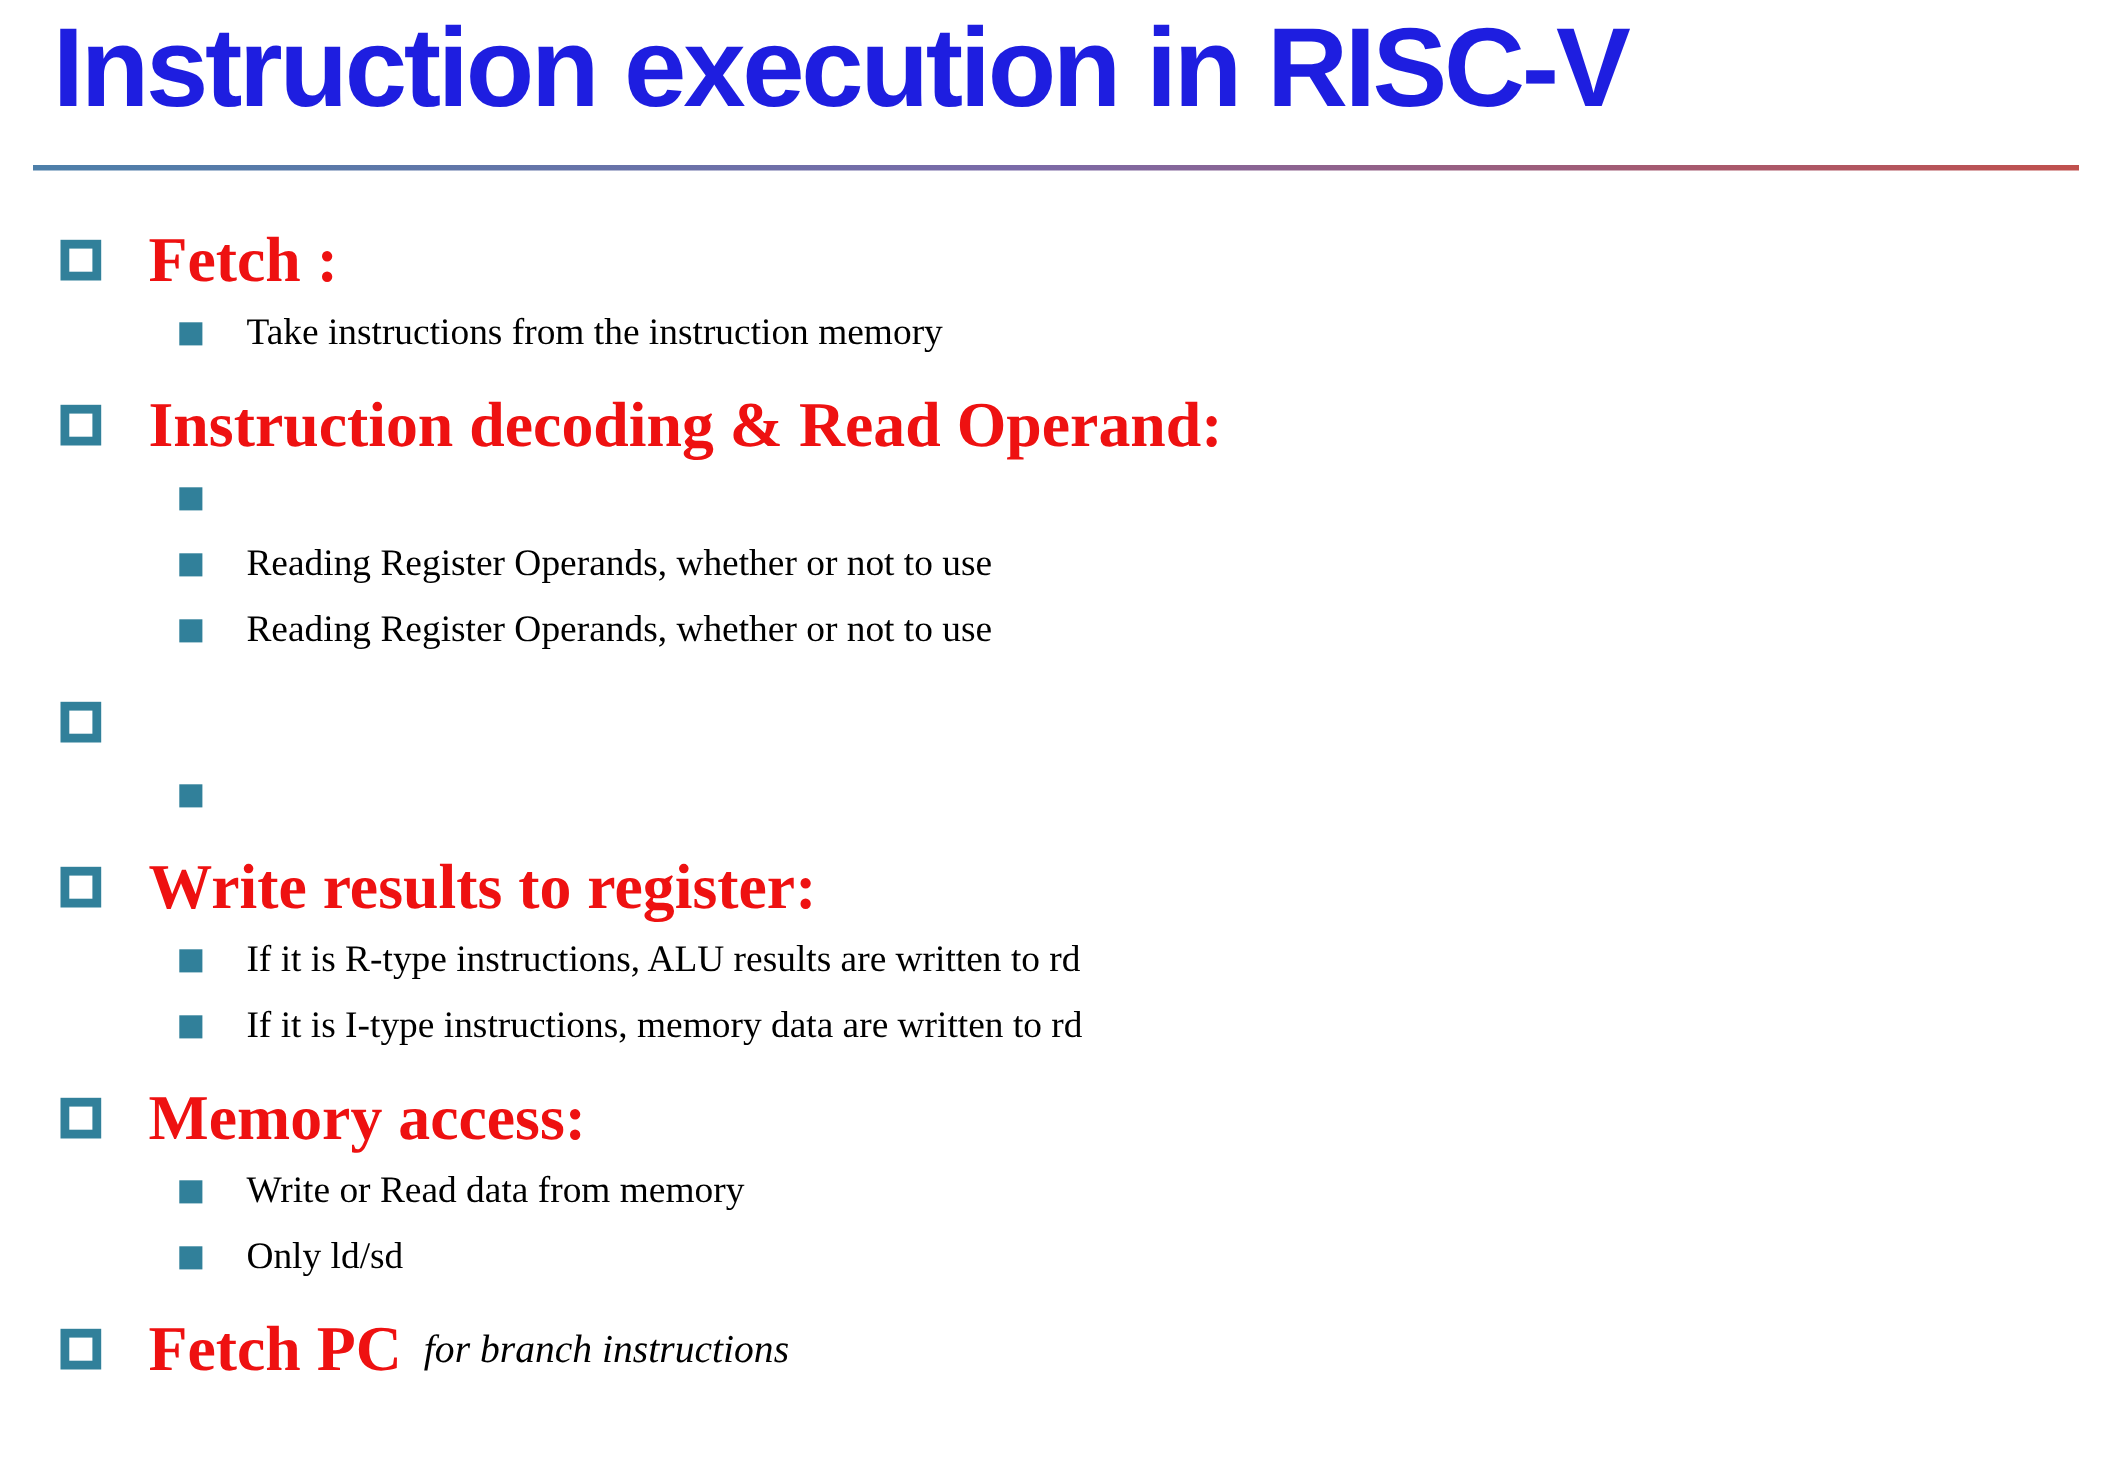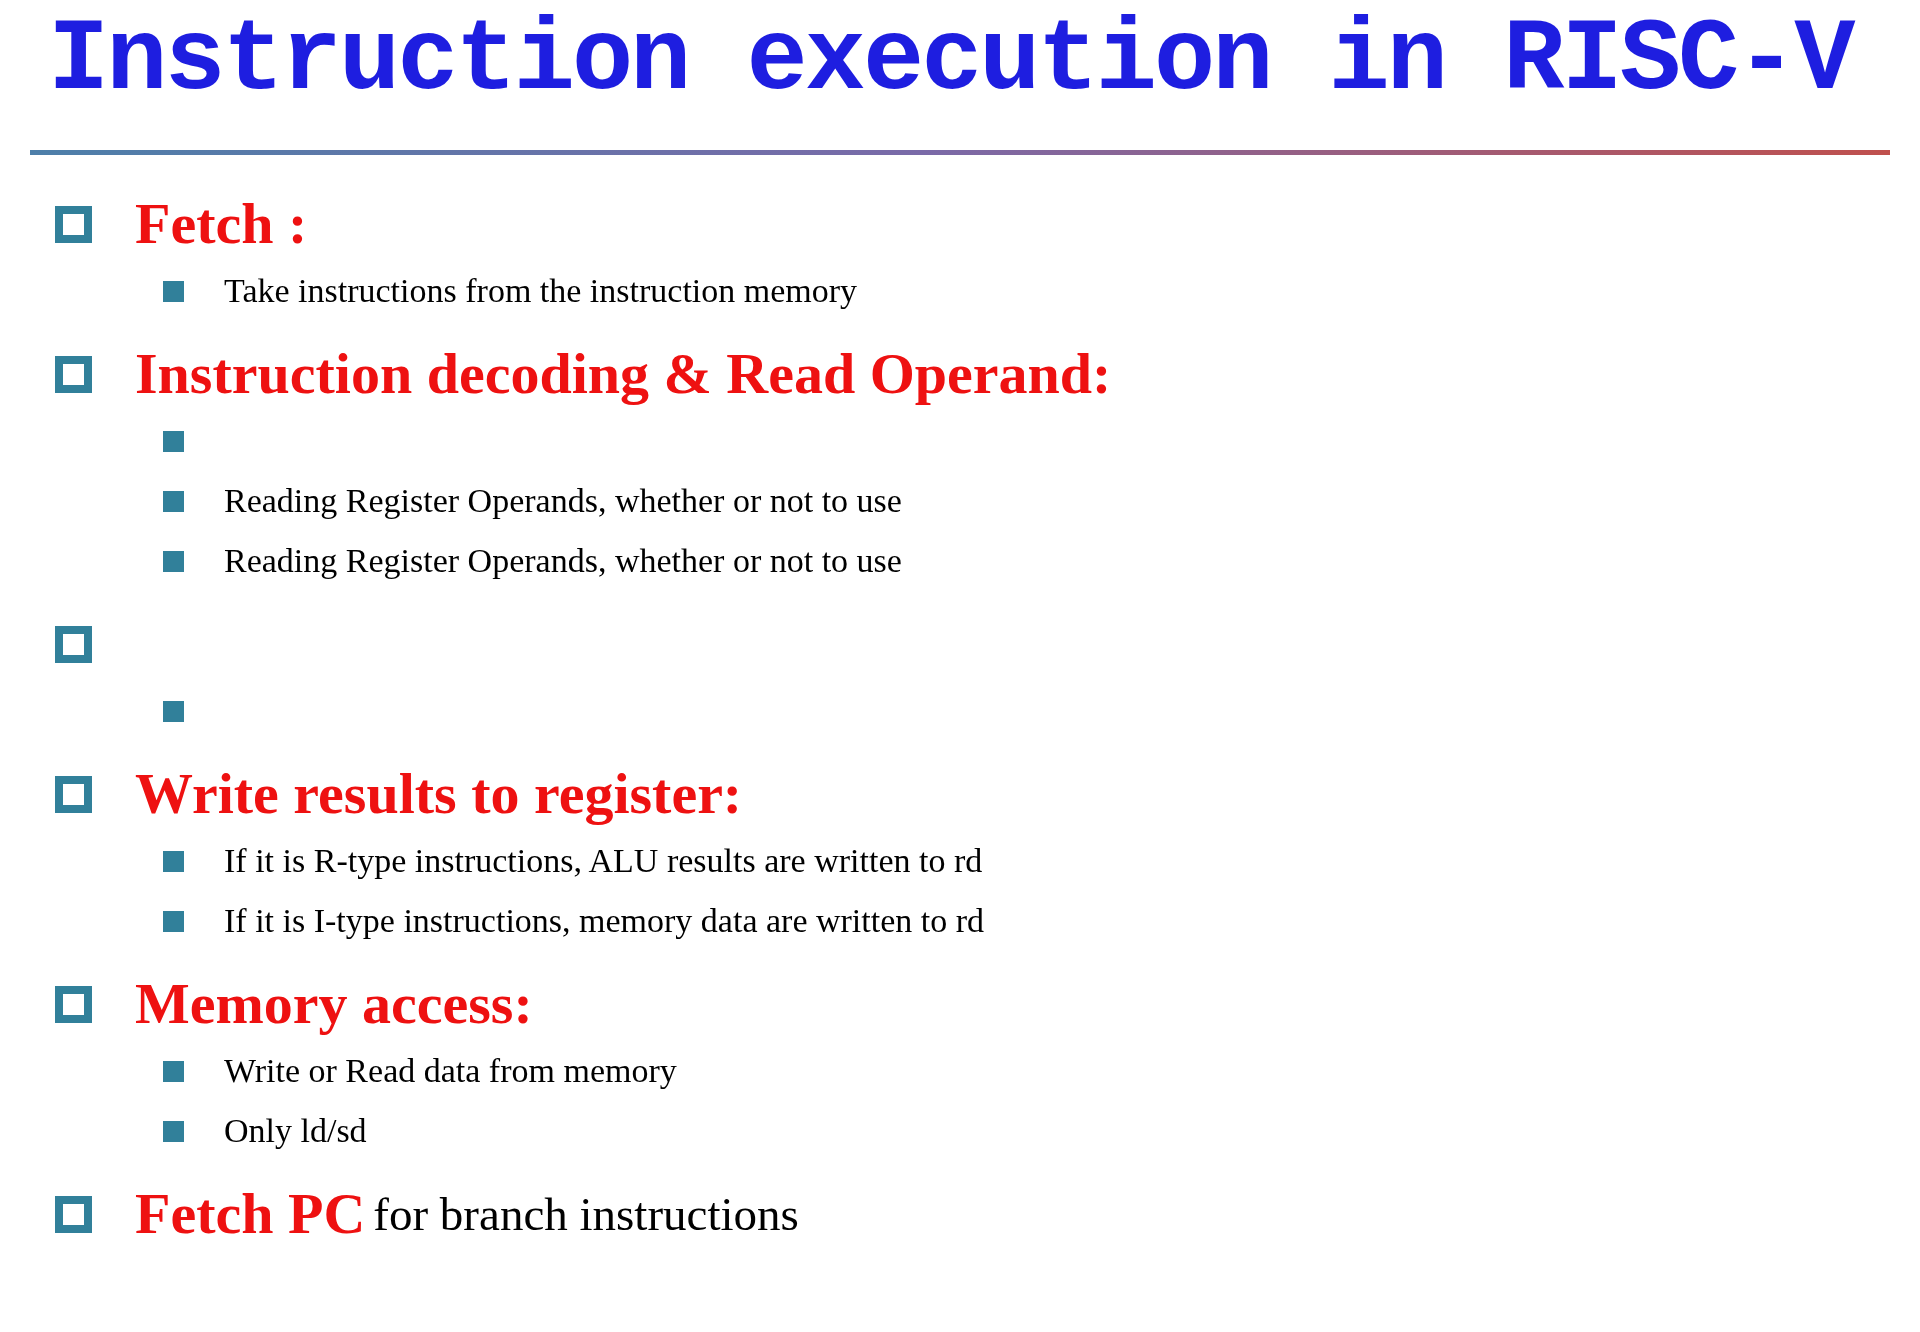--- a/index.html
+++ b/index.html
@@ -13,39 +13,39 @@
     overflow: hidden;
     position: relative;
     font-family: "Liberation Serif", serif;
   }
   .slide {
     width: 1920px;
     height: 1332px;
     background: #ffffff;
   }
   .title {
-    font-family: Liberation Mono, monospace;
+    font-family: Liberation Sans, sans-serif;
     font-weight: bold;
     font-size: 102px;
     line-height: 1.08;
     letter-spacing: -3px;
     color: var(--title-color, #1e1ee0);
     margin: 6px 0 0 48px;
     white-space: nowrap;
   }
   .rule {
     height: 5px;
     margin: 34px 30px 0 30px;
     background: linear-gradient(to right,
       var(--rule-left, #4d7fa9) 0%,
       var(--rule-mid, #7a6aa8) 48%,
       var(--rule-right, #c0504d) 100%);
   }
   .sections {
-    padding-top: 16px;
+    padding-top: 28px;
   }
   .heading-row {
     display: flex;
     align-items: center;
     margin-top: 16px;
     height: 74px;
   }
   .h-bullet {
     flex: none;
     width: 21px;
@@ -59,24 +59,25 @@
     font-family: "Liberation Serif", serif;
     font-weight: bold;
     font-size: 58px;
     color: var(--heading-color, #ee1111);
     white-space: nowrap;
     line-height: 1.0;
   }
   .heading-suffix {
     font-family: "Liberation Serif", serif;
     font-weight: normal;
-    font-size: 47px;
+    font-size: 36px;
     color: var(--body-color, #000000);
-    margin-left: 8px;
+    margin-left: 20px;
     white-space: nowrap;
+    font-style: italic;
   }
   .sub-row {
     display: flex;
     align-items: center;
     height: 60px;
   }
   .s-bullet {
     flex: none;
     width: 21px;
     height: 21px;

